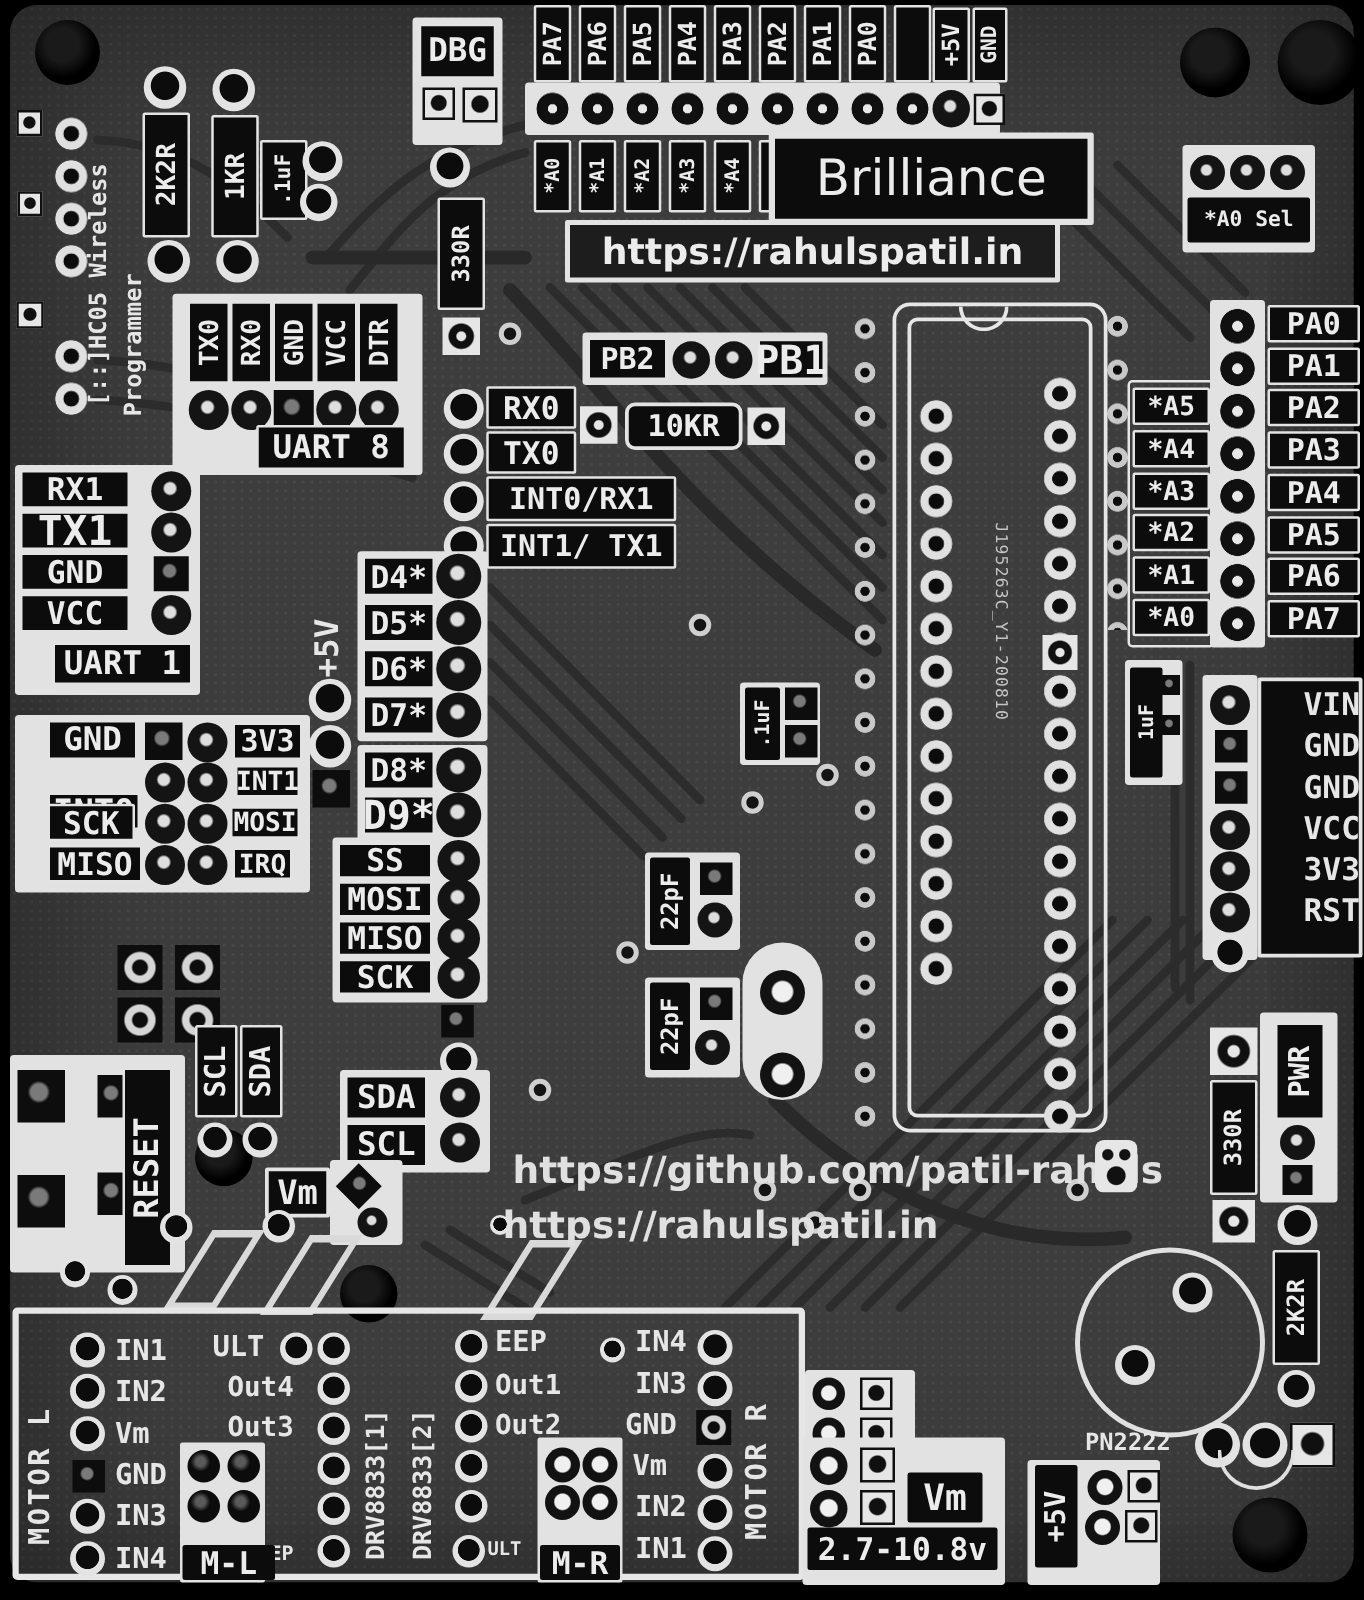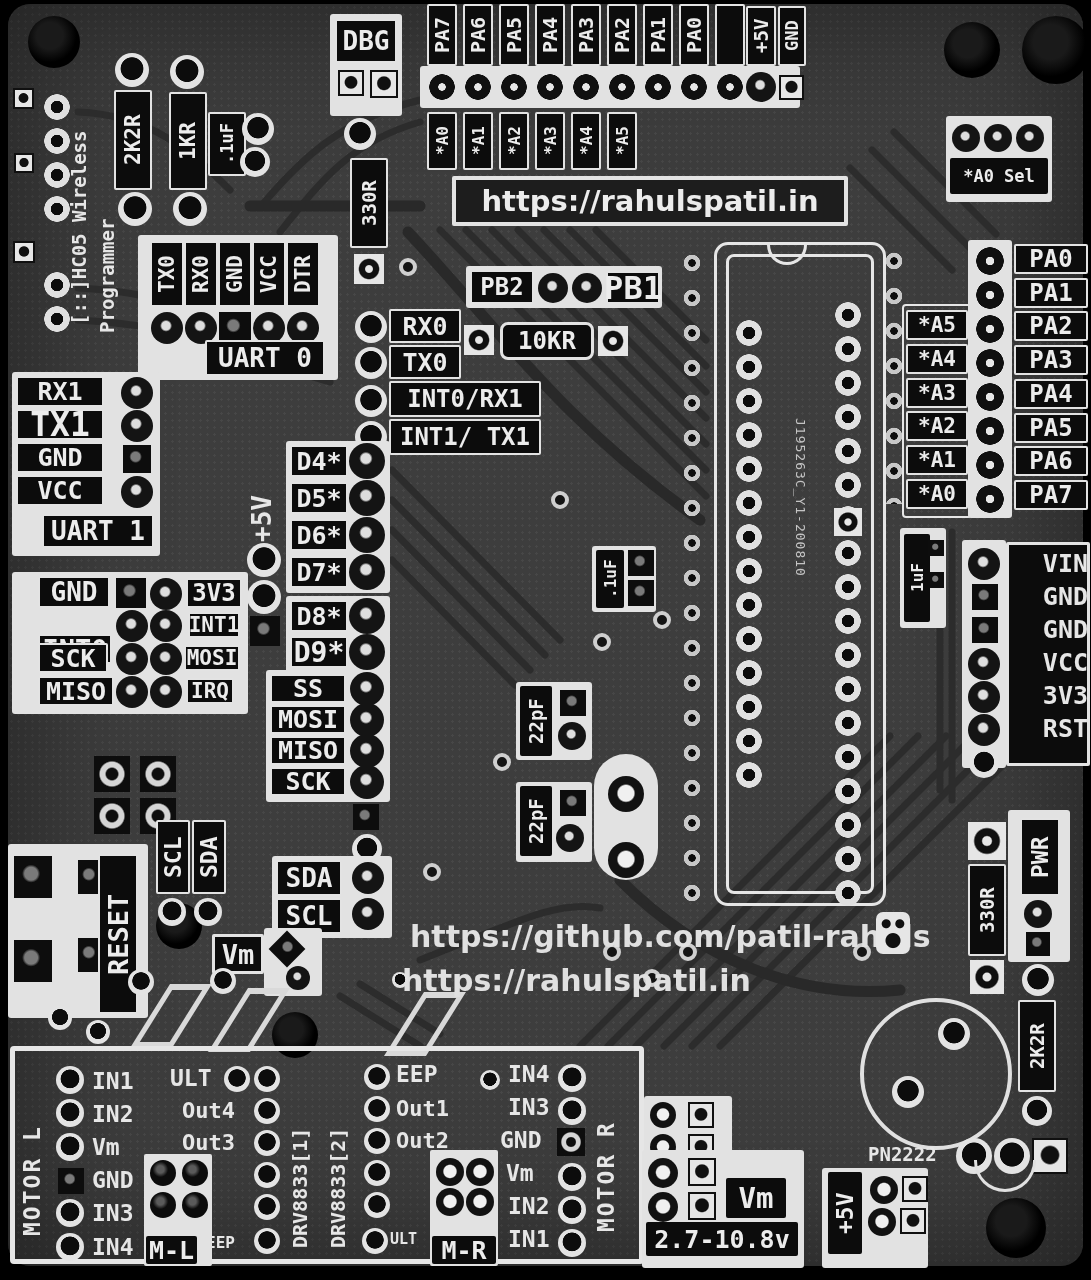--- a/index.html
+++ b/index.html
@@ -144,40 +144,41 @@
   <div class="abs lbox" style="left:715px;top:4px;width:30px;height:62px;"></div>
   <div class="abs lbox vtext" style="left:746px;top:6px;width:30px;height:60px;font-size:19px;">+5V</div>
   <div class="abs lbox vtext" style="left:778px;top:6px;width:28px;height:60px;font-size:17px;">GND</div>
   <div class="abs lbox vtext" style="left:427px;top:112px;width:30px;height:58px;font-size:16px;">*A0</div>
   <div class="abs lbox vtext" style="left:463px;top:112px;width:30px;height:58px;font-size:16px;">*A1</div>
   <div class="abs lbox vtext" style="left:499px;top:112px;width:30px;height:58px;font-size:16px;">*A2</div>
   <div class="abs lbox vtext" style="left:535px;top:112px;width:30px;height:58px;font-size:16px;">*A3</div>
   <div class="abs lbox vtext" style="left:571px;top:112px;width:30px;height:58px;font-size:16px;">*A4</div>
   <div class="abs lbox vtext" style="left:607px;top:112px;width:30px;height:58px;font-size:16px;">*A5</div>
 
+  <div class="abs lbox sans" style="left:615px;top:106px;width:260px;height:74px;border-width:5px;font-size:40px;font-weight:500;">Brilliance</div>
   <div class="abs lbox sans" style="left:452px;top:176px;width:396px;height:50px;border-width:4px;font-size:29px;background:#1d1d1d;">https://rahulspatil.in</div>
 
   <div class="abs panel" style="left:946px;top:116px;width:106px;height:86px;"></div>
   <div class="abs dring" style="left:952px;top:124px;width:28px;height:28px;"></div>
   <div class="abs dring" style="left:984px;top:124px;width:28px;height:28px;"></div>
   <div class="abs dring" style="left:1016px;top:124px;width:28px;height:28px;"></div>
   <div class="abs lbox nb" style="left:950px;top:158px;width:98px;height:36px;font-size:17px;">*A0 Sel</div>
 
   <div class="abs panel" style="left:138px;top:235px;width:200px;height:145px;"></div>
   <div class="abs lbox vtext" style="left:150px;top:241px;width:34px;height:66px;font-size:21px;">TX0</div>
   <div class="abs lbox vtext" style="left:184px;top:241px;width:34px;height:66px;font-size:21px;">RX0</div>
   <div class="abs lbox vtext" style="left:218px;top:241px;width:34px;height:66px;font-size:21px;">GND</div>
   <div class="abs lbox vtext" style="left:252px;top:241px;width:34px;height:66px;font-size:21px;">VCC</div>
   <div class="abs lbox vtext" style="left:286px;top:241px;width:34px;height:66px;font-size:21px;">DTR</div>
   <div class="abs dring" style="left:151px;top:312px;width:32px;height:32px;"></div>
   <div class="abs dring" style="left:185px;top:312px;width:32px;height:32px;"></div>
   <div class="abs bsq-dot" style="left:219px;top:312px;width:32px;height:32px;"></div>
   <div class="abs dring" style="left:253px;top:312px;width:32px;height:32px;"></div>
   <div class="abs dring" style="left:287px;top:312px;width:32px;height:32px;"></div>
-  <div class="abs lbox" style="left:205px;top:340px;width:120px;height:36px;font-size:26px;">UART 0</div>
+  <div class="abs lbox" style="left:205px;top:340px;width:120px;height:36px;font-size:26px;">UART 8</div>
 
   <div class="abs panel" style="left:466px;top:266px;width:196px;height:42px;"></div>
   <div class="abs lbox" style="left:470px;top:270px;width:64px;height:34px;font-size:24px;">PB2</div>
   <div class="abs dring" style="left:538px;top:273px;width:30px;height:30px;"></div>
   <div class="abs dring" style="left:572px;top:273px;width:30px;height:30px;"></div>
   <div class="abs lbox" style="left:606px;top:271px;width:54px;height:33px;font-size:32px;">PB1</div>
 
   <div class="abs ring" style="left:355px;top:311px;width:32px;height:32px;"></div>
   <div class="abs ring" style="left:355px;top:347px;width:32px;height:32px;"></div>
   <div class="abs ring" style="left:355px;top:385px;width:32px;height:32px;"></div>
@@ -212,21 +213,21 @@
   <div class="abs lbox" style="left:290px;top:482px;width:58px;height:32px;font-size:25px;">D5*</div>
   <div class="abs lbox" style="left:290px;top:519px;width:58px;height:32px;font-size:25px;">D6*</div>
   <div class="abs lbox" style="left:290px;top:556px;width:58px;height:32px;font-size:25px;">D7*</div>
   <div class="abs dring" style="left:349px;top:443px;width:36px;height:36px;"></div>
   <div class="abs dring" style="left:349px;top:480px;width:36px;height:36px;"></div>
   <div class="abs dring" style="left:349px;top:517px;width:36px;height:36px;"></div>
   <div class="abs dring" style="left:349px;top:554px;width:36px;height:36px;"></div>
 
   <div class="abs panel" style="left:286px;top:596px;width:104px;height:78px;"></div>
   <div class="abs lbox" style="left:290px;top:600px;width:58px;height:32px;font-size:25px;">D8*</div>
-  <div class="abs lbox" style="left:290px;top:636px;width:58px;height:32px;font-size:28px;">D9*</div>
+  <div class="abs lbox" style="left:290px;top:636px;width:58px;height:32px;font-size:32px;">D9*</div>
   <div class="abs dring" style="left:349px;top:598px;width:36px;height:36px;"></div>
   <div class="abs dring" style="left:349px;top:634px;width:36px;height:36px;"></div>
 
   <div class="abs panel" style="left:266px;top:670px;width:124px;height:132px;"></div>
   <div class="abs lbox" style="left:270px;top:674px;width:76px;height:29px;font-size:25px;">SS</div>
   <div class="abs lbox" style="left:270px;top:705px;width:76px;height:29px;font-size:25px;">MOSI</div>
   <div class="abs lbox" style="left:270px;top:736px;width:76px;height:29px;font-size:25px;">MISO</div>
   <div class="abs lbox" style="left:270px;top:767px;width:76px;height:29px;font-size:25px;">SCK</div>
   <div class="abs dring" style="left:350px;top:672px;width:34px;height:34px;"></div>
   <div class="abs dring" style="left:350px;top:703px;width:34px;height:34px;"></div>
@@ -403,21 +404,21 @@
   <div class="abs ring" style="left:254px;top:1130px;width:26px;height:26px;"></div>
   <div class="abs ring" style="left:254px;top:1162px;width:26px;height:26px;"></div>
   <div class="abs ring" style="left:254px;top:1194px;width:26px;height:26px;"></div>
   <div class="abs wtext" style="left:206px;top:1232px;width:42px;height:20px;font-size:16px;">EEP</div>
   <div class="abs ring" style="left:254px;top:1228px;width:26px;height:26px;"></div>
   <div class="abs panel" style="left:144px;top:1154px;width:68px;height:112px;border-radius:2px;"></div>
   <div class="abs bh" style="left:150px;top:1160px;width:26px;height:26px;"></div>
   <div class="abs bh" style="left:182px;top:1160px;width:26px;height:26px;"></div>
   <div class="abs bh" style="left:150px;top:1192px;width:26px;height:26px;"></div>
   <div class="abs bh" style="left:182px;top:1192px;width:26px;height:26px;"></div>
-  <div class="abs lbox nb" style="left:146px;top:1236px;width:51px;height:28px;font-size:25px;">M-L</div>
+  <div class="abs lbox nb" style="left:146px;top:1236px;width:74px;height:28px;font-size:25px;">M-L</div>
   <div class="abs wtext vtext" style="left:286px;top:1076px;width:28px;height:172px;font-size:20px;">DRV8833[1]</div>
   <div class="abs wtext vtext" style="left:324px;top:1076px;width:28px;height:172px;font-size:20px;">DRV8833[2]</div>
   <div class="abs ring" style="left:364px;top:1064px;width:26px;height:26px;"></div>
   <div class="abs wtext" style="left:396px;top:1062px;width:52px;height:24px;font-size:23px;">EEP</div>
   <div class="abs ring" style="left:364px;top:1096px;width:26px;height:26px;"></div>
   <div class="abs wtext" style="left:396px;top:1096px;width:60px;height:24px;font-size:22px;">Out1</div>
   <div class="abs ring" style="left:364px;top:1128px;width:26px;height:26px;"></div>
   <div class="abs wtext" style="left:396px;top:1128px;width:60px;height:24px;font-size:22px;">Out2</div>
   <div class="abs ring" style="left:364px;top:1160px;width:26px;height:26px;"></div>
   <div class="abs ring" style="left:364px;top:1192px;width:26px;height:26px;"></div>

